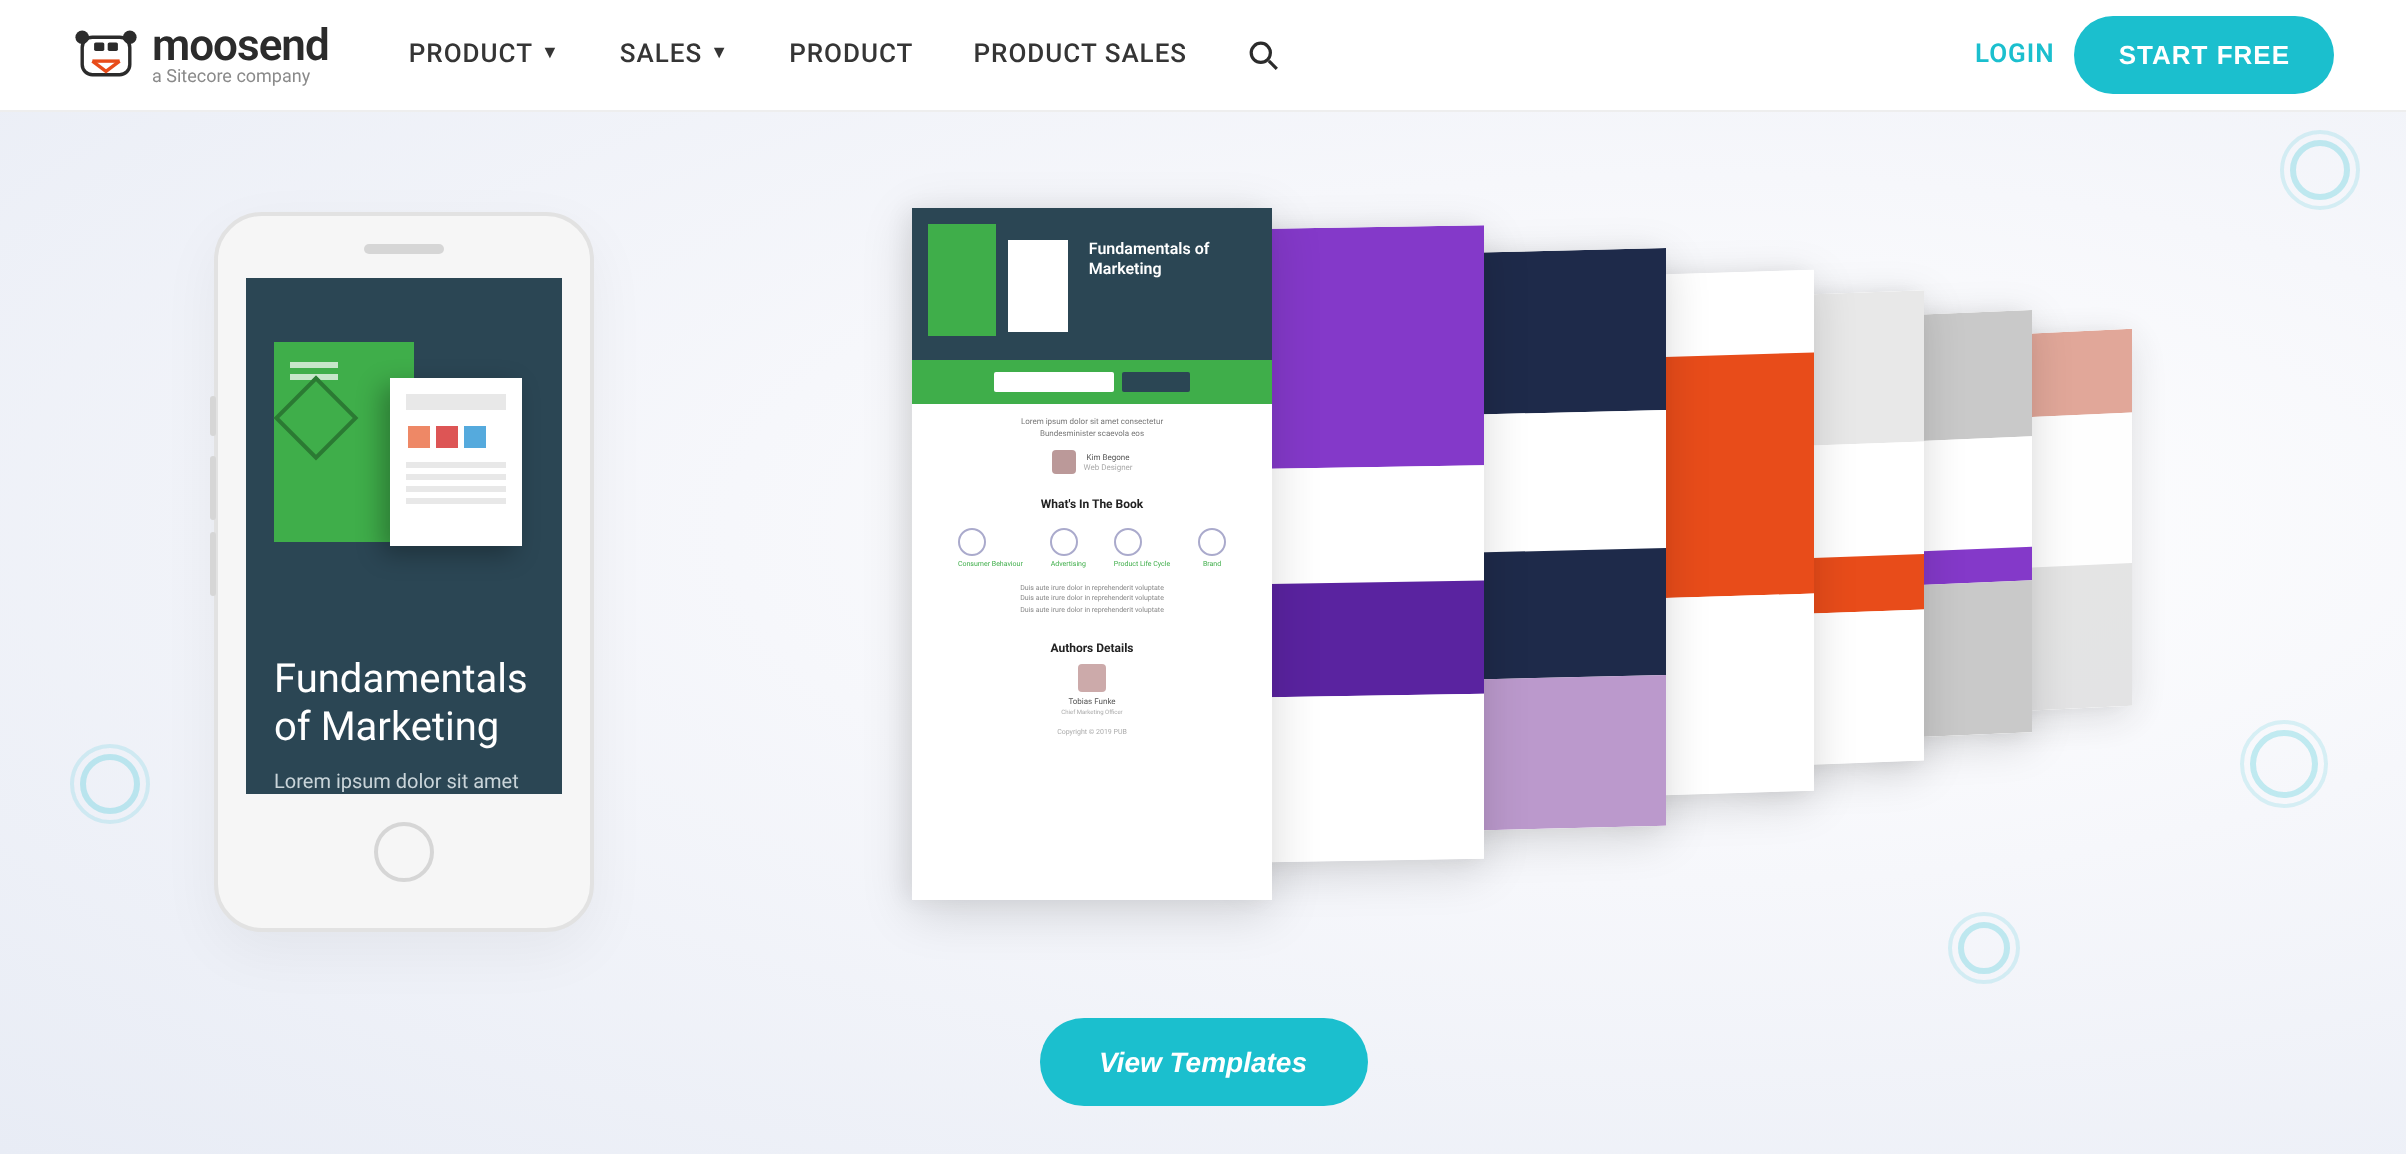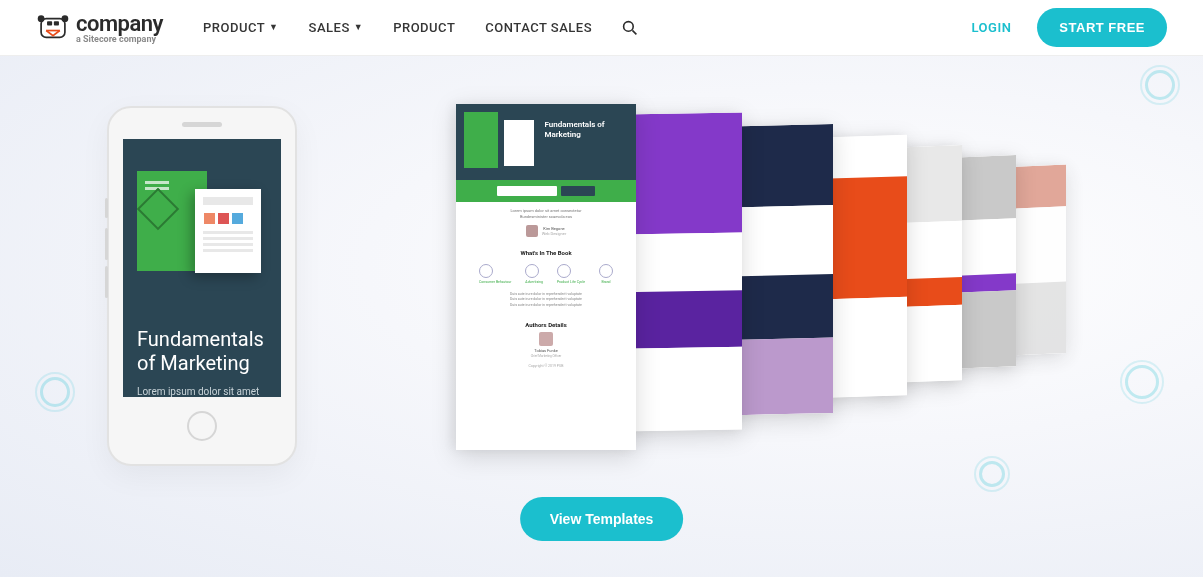--- a/index.html
+++ b/index.html
@@ -34,21 +34,20 @@
     font-size: 22px;
     font-weight: 600;
     color: #2b2b2b;
     letter-spacing: -0.5px;
   }
   .logo-sub {
     font-size: 9px;
     color: #8a8a8a;
     display: block;
     margin-top: -2px;
-    font-weight: bold;
   }
   .nav {
     display: flex;
     gap: 30px;
     align-items: center;
   }
   .nav-item {
     font-size: 13px;
     font-weight: 500;
     color: #353535;
@@ -64,21 +63,21 @@
     top: -1px;
   }
   .search-icon {
     width: 16px; height: 16px;
     cursor: pointer;
   }
   .header-right {
     margin-left: auto;
     display: flex;
     align-items: center;
-    gap: 26px;
+    gap: 10px;
   }
   .login {
     color: #1bbfce;
     font-size: 13px;
     font-weight: 600;
     letter-spacing: 0.5px;
     cursor: pointer;
   }
   .start-free {
     background: #1bbfce;
@@ -319,64 +318,65 @@
   .t6 .b3{background:#8439c9;height:8%}
   .t6 .b4{background:#c9c9c9;height:36%}
   .t7 .b1{background:#d98;height:22%}
   .t7 .b2{background:#fff;height:40%}
   .t7 .b3{background:#e0e0e0;height:38%}
 
   .view-btn {
     position: absolute;
     left: 50%;
     transform: translateX(-50%);
-    bottom: 36px;
+    bottom: 24px;
     background: #1bbfce;
     color: #fff;
     font-size: 14px;
     font-weight: 700;
     padding: 14px 30px;
     border-radius: 28px;
     border: none;
     cursor: pointer;
+    font-style: italic;
   }
 </style>
 </head>
 <body>
 
 <div class="header">
   <div class="logo">
     <svg class="logo-icon" viewBox="0 0 40 34">
       <rect x="6" y="6" width="28" height="22" rx="6" fill="#fff" stroke="#2b2b2b" stroke-width="2"></rect>
       <circle cx="6" cy="6" r="4" fill="#2b2b2b"></circle>
       <circle cx="34" cy="6" r="4" fill="#2b2b2b"></circle>
       <rect x="13" y="9" width="6" height="5" rx="1" fill="#2b2b2b"></rect>
       <rect x="21" y="9" width="6" height="5" rx="1" fill="#2b2b2b"></rect>
       <path d="M12 20 L20 26 L28 20" fill="none" stroke="#e84c1a" stroke-width="2"></path>
       <path d="M12 20 L28 20" stroke="#e84c1a" stroke-width="2"></path>
     </svg>
     <div>
-      <div class="logo-text">company</div>
+      <div class="logo-text">moosend</div>
       <span class="logo-sub">a Sitecore company</span>
     </div>
   </div>
   <nav class="nav">
     <div class="nav-item">
       <span>PRODUCT</span>
       <span class="caret">▼</span>
     </div>
     <div class="nav-item">
       <span>SALES</span>
       <span class="caret">▼</span>
     </div>
     <div class="nav-item">
       <span>PRODUCT</span>
     </div>
     <div class="nav-item">
-      <span>CONTACT SALES</span>
+      <span>PRODUCT SALES</span>
     </div>
     <svg class="search-icon" viewBox="0 0 20 20">
       <circle cx="8" cy="8" r="6" fill="none" stroke="#2b2b2b" stroke-width="2"></circle>
       <line x1="13" y1="13" x2="18" y2="18" stroke="#2b2b2b" stroke-width="2"></line>
     </svg>
   </nav>
   <div class="header-right">
     <a class="login">LOGIN</a>
     <button class="start-free">START FREE</button>
   </div>

